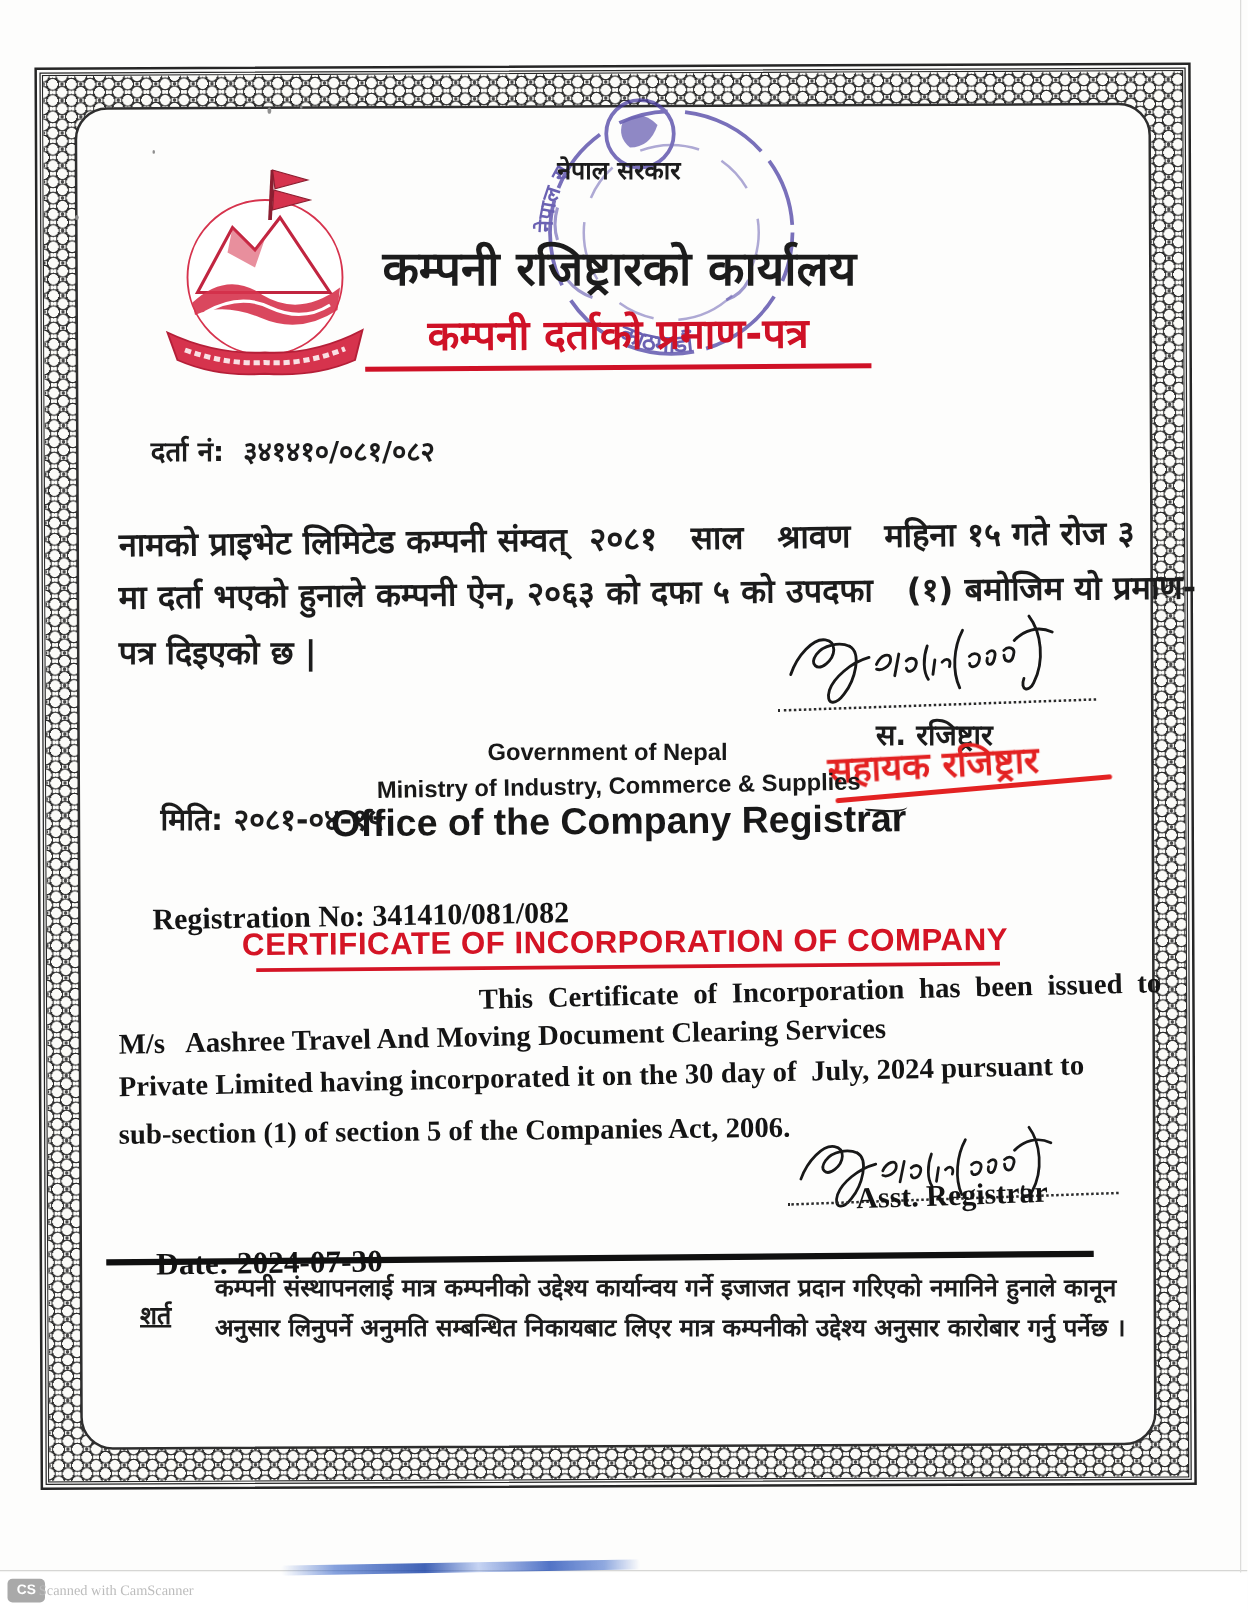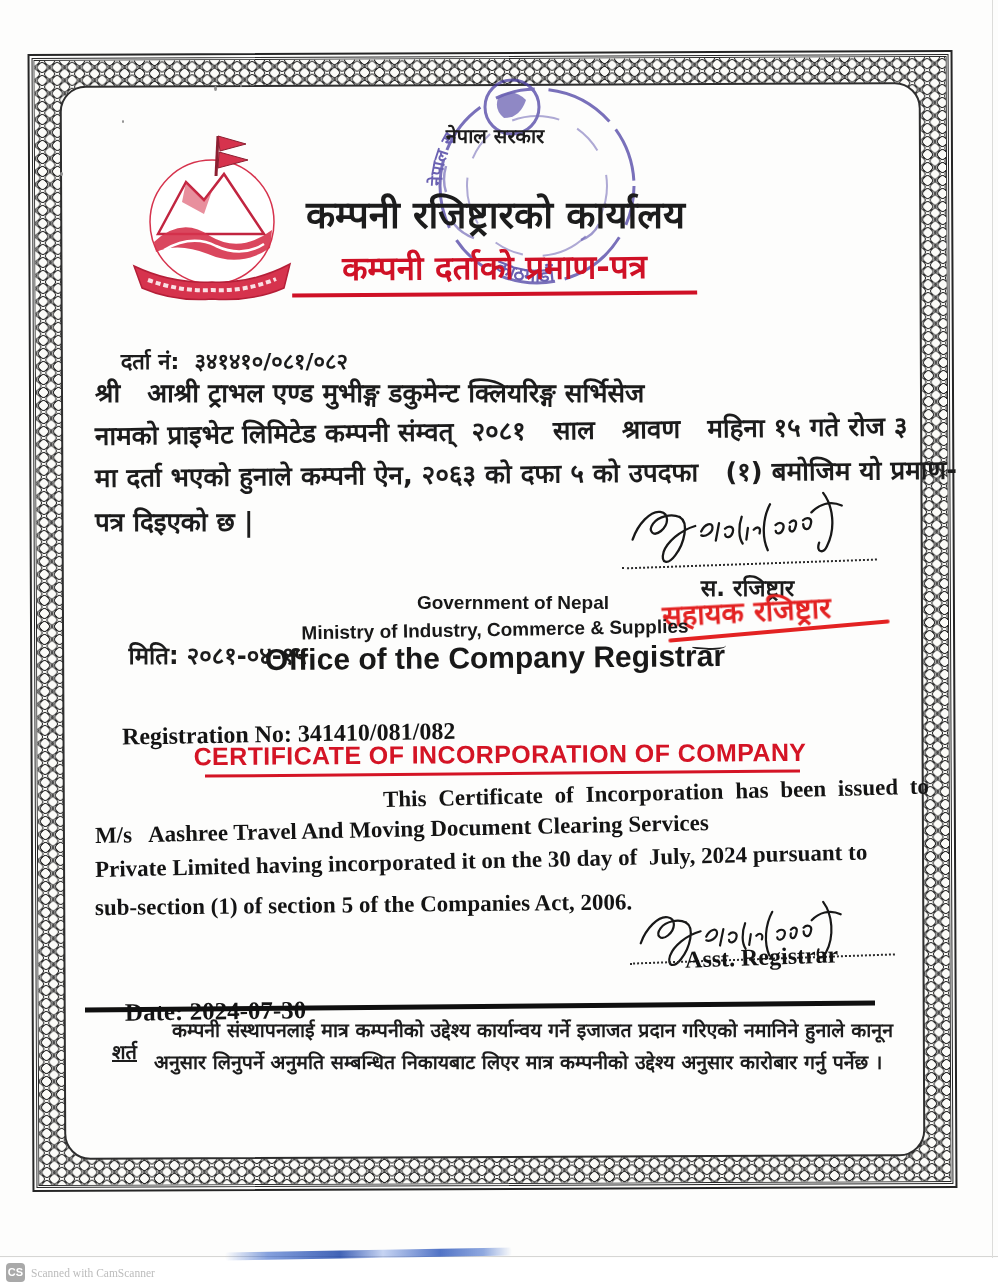--- a/index.html
+++ b/index.html
@@ -61,52 +61,52 @@
   
   .sig1{left:615px;top:486px;width:262px;height:86px;transform:rotate(-2deg);}
   .dots1{left:622px;top:563px;width:255px;border-top:2px dotted #2a2a2a;transform:rotate(-2deg);}
   .sa-reg{left:660px;top:571px;width:175px;font-size:23px;font-weight:700;}
   .stamp-red{left:662px;top:589px;width:245px;font-size:29px;color:#e32222;font-weight:600;transform:rotate(-3deg);filter:blur(.2px);}
   .stamp-red-line{left:668px;top:629px;width:222px;height:3.5px;background:#e32222;transform:rotate(-5deg);border-radius:2px;filter:blur(.3px);}
   .sig2{left:618px;top:894px;width:262px;height:82px;transform:rotate(-1deg);}
   .dots2{left:630px;top:958px;width:265px;border-top:2px dotted #2a2a2a;transform:rotate(-2deg);}
   .asst{left:685px;top:944px;font-size:24px;transform:rotate(-2deg);}
   
-  .gov-en{left:363px;top:592px;width:300px;font-size:19px;}
+  .gov-en{left:336px;top:592px;width:300px;font-size:19px;}
   .min-en{left:270px;top:619px;width:450px;font-size:19px;transform:rotate(-1deg);}
   .min-tail{left:692px;top:640px;width:34px;height:8px;border-bottom:2.5px solid #222;border-radius:0 0 60% 20%;transform:rotate(4deg);}
   .off-en{left:235px;top:641px;width:520px;font-size:30px;transform:rotate(-0.5deg);}
   .reg-en{left:98px;top:697px;font-size:24px;transform:rotate(-1deg);transform-origin:left;}
   .cert-en{
     left:175px;top:740px;width:650px;font-size:25px;letter-spacing:.4px;color:#d41425;
     padding-bottom:2px;transform:rotate(-0.4deg);
   }
   .cert-underline{left:205px;top:772px;width:595px;height:3px;background:#d41425;transform:rotate(-0.5deg);}
   .l-en1{left:383px;top:787px;font-size:23px;word-spacing:6px;transform:rotate(-1.4deg);transform-origin:left;}
   .l-en2{left:95px;top:823px;font-size:23px;transform:rotate(-1.2deg);transform-origin:left;}
   .l-en3{left:95px;top:857px;font-size:23px;transform:rotate(-1.3deg);transform-origin:left;}
   .l-en4{left:95px;top:895px;font-size:23px;transform:rotate(-0.6deg);transform-origin:left;}
   .date-en{left:100px;top:971px;font-size:25px;transform:rotate(-0.8deg);transform-origin:left;}
   .divider{left:85px;top:1004px;width:790px;height:4.5px;background:#101010;transform:rotate(-0.5deg);}
   
   .shart{left:112px;top:1016px;font-size:20px;text-decoration:underline;margin-top:22px;}
   .t1{left:172px;top:1016px;width:740px;font-size:19.5px;}
-  .t2{left:154px;top:1048px;width:740px;font-size:19.5px;}
+  .t2{left:172px;top:1048px;width:740px;font-size:19.5px;}
   
   .page-edge{position:absolute;left:0;top:1256px;width:998px;height:1px;background:#d6d6d4;z-index:2;}
   .right-edge{position:absolute;left:992px;top:0;width:1px;height:1258px;background:#dcdcda;z-index:2;}
   .smudge{
     position:absolute;left:225px;top:1250px;width:287px;height:8px;z-index:4;
     background:linear-gradient(90deg,rgba(40,90,200,0) 0%,rgba(35,85,195,.55) 15%,rgba(18,60,165,.8) 40%,rgba(70,115,220,.3) 55%,rgba(25,70,180,.75) 75%,rgba(35,85,195,.5) 90%,rgba(40,90,200,0) 100%);
     transform:rotate(-1deg);filter:blur(.4px);border-radius:3px;
   }
   .speck{position:absolute;background:#8f8f8f;border-radius:50%;z-index:2;}
   
   .cs-badge{
-    position:absolute;left:6px;top:1263px;width:19px;height:19px;background:#a9a9a9;
+    position:absolute;left:6px;top:1263px;width:30px;height:19px;background:#a9a9a9;
     border-radius:4px;color:#ffffff;font-size:11px;font-weight:700;line-height:19px;text-align:center;
     font-family:"Liberation Sans", sans-serif;z-index:5;
   }
   .cs-text{
     position:absolute;left:31px;top:1267px;font-size:11.5px;color:#bcbcbc;font-weight:400;
     font-family:Liberation Serif, serif;z-index:5;
   }
   
   .emblem{left:112px;top:130px;width:200px;height:174px;}
   .stamp{left:424px;top:74px;width:226px;height:218px;opacity:.82;filter:blur(.3px);}
@@ -195,21 +195,20 @@
     </g>
   </svg>
 
   <div class="abs np center gov-np">नेपाल सरकार</div>
   <div class="abs np center off-np">कम्पनी रजिष्ट्रारको कार्यालय</div>
   <div class="abs np center red title-np">कम्पनी दर्ताको प्रमाण-पत्र</div>
 
   <div class="abs np darta">
     <span>दर्ता नं:</span><span>  </span><span>३४१४१०/०८१/०८२</span>
   </div>
-  <div class="abs np l-np1">श्री   आश्री ट्राभल एण्ड मुभीङ्ग डकुमेन्ट क्लियरिङ्ग सर्भिसेज</div>
   <div class="abs np l-np2">नामको प्राइभेट लिमिटेड कम्पनी संम्वत्  २०८१   साल   श्रावण   महिना १५ गते रोज ३</div>
   <div class="abs np l-np3">मा दर्ता भएको हुनाले कम्पनी ऐन, २०६३ को दफा ५ को उपदफा   (१) बमोजिम यो प्रमाण-</div>
   <div class="abs np l-np4">पत्र दिइएको छ |</div>
 
   <svg class="abs sig1" viewBox="0 0 250 90">
     <g stroke="#181818" stroke-width="2.4" fill="none" stroke-linecap="round" stroke-linejoin="round">
       <path d="M6 52 C12 36 26 22 36 24 C46 26 44 38 36 44 C28 50 22 44 28 36 C34 28 48 26 56 30"></path>
       <path d="M56 30 C66 36 60 58 50 70 C42 80 34 78 38 66 C42 56 56 44 72 40"></path>
       <path d="M78 46 C82 38 90 36 90 42 C90 48 82 52 78 50"></path>
       <path d="M97 38 L93 56"></path>

